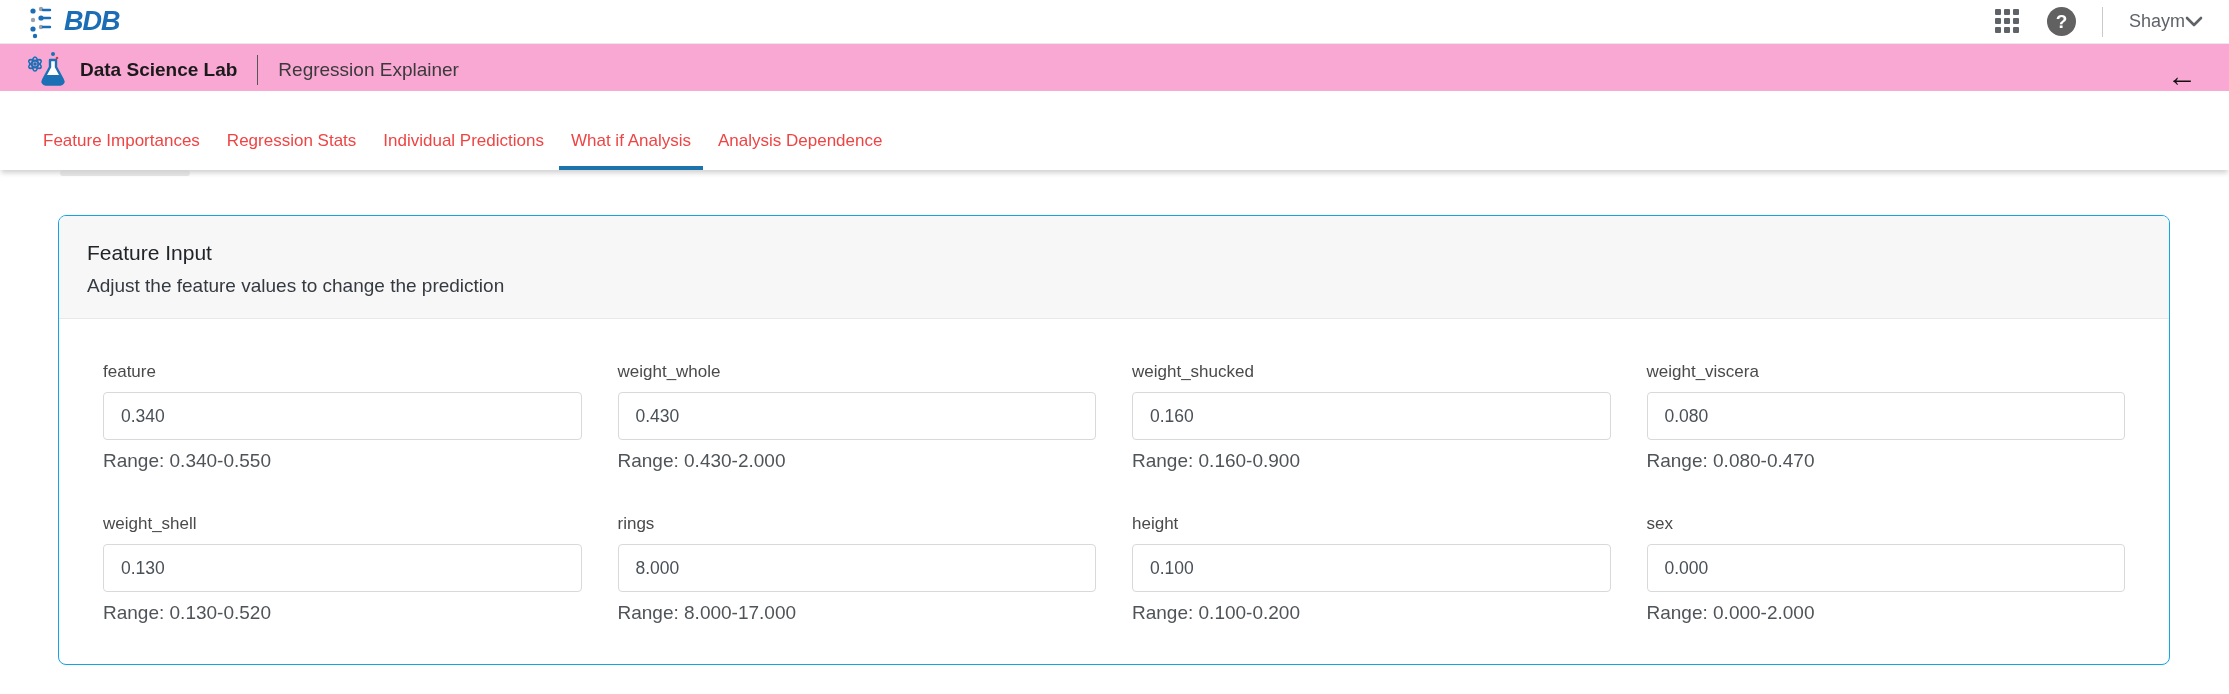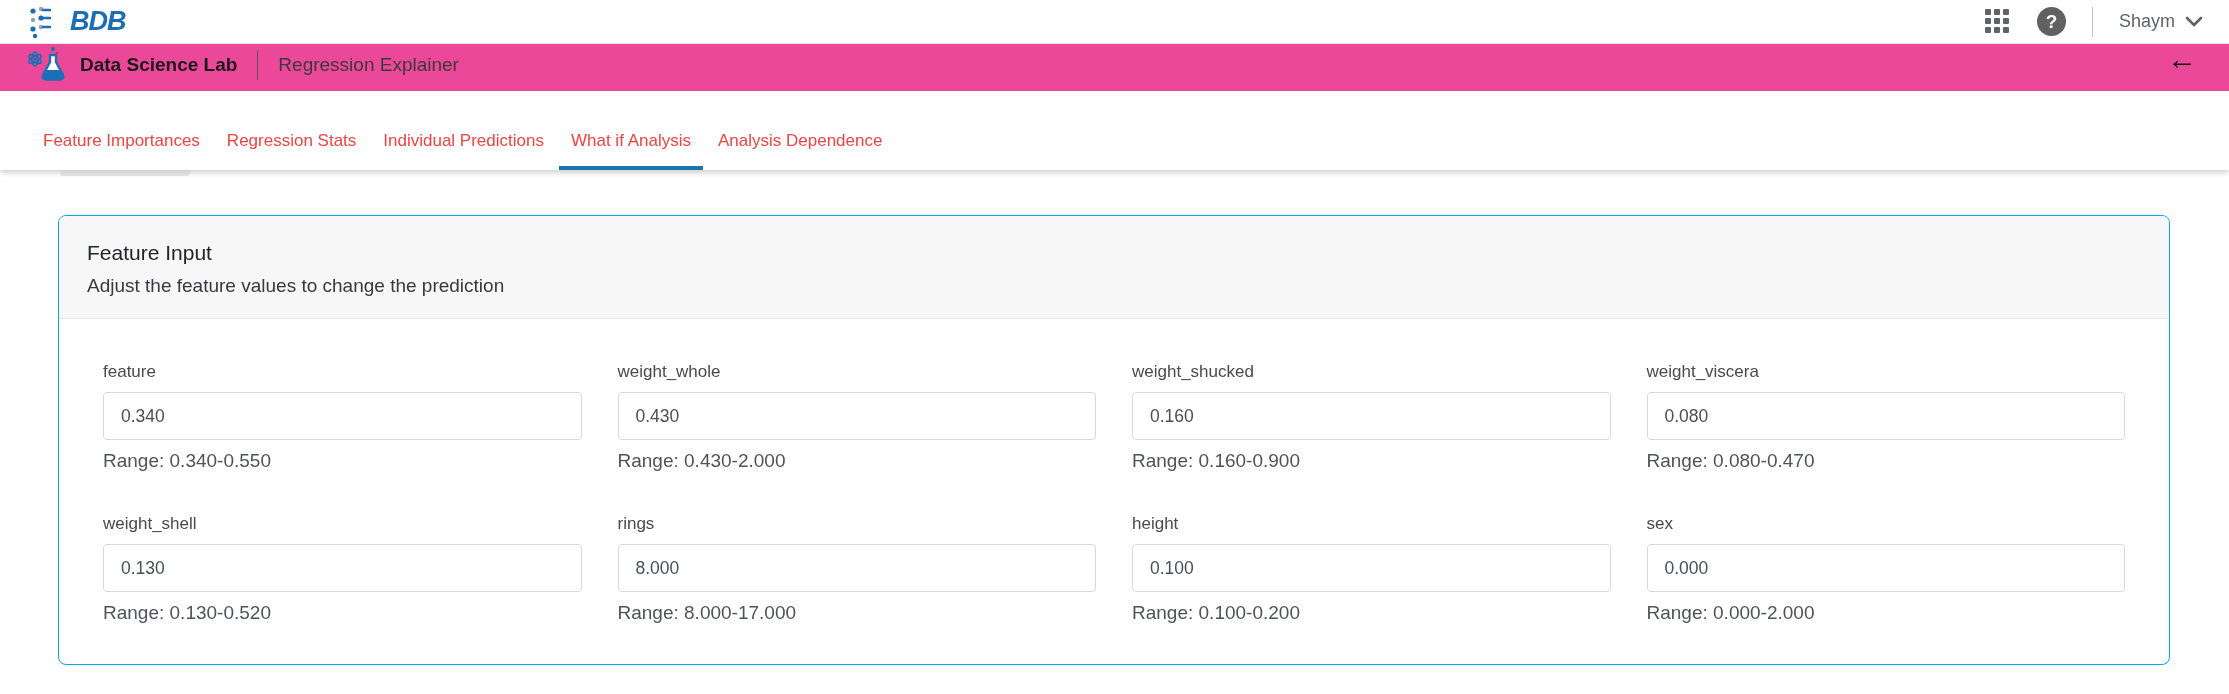--- a/index.html
+++ b/index.html
@@ -2,34 +2,34 @@
 <html><head>
 <meta charset="utf-8">
 <style>
   * { margin:0; padding:0; box-sizing:border-box; }
   html,body { width:2229px; height:694px; background:#fff; overflow:hidden;
               font-family:"Liberation Sans", sans-serif; color:#212529; }
 
   
   .topbar { height:44px; display:flex; align-items:center; justify-content:space-between;
             padding:0 26px 0 28px; border-bottom:1px solid #e9e9e9; background:#fff; }
-  .logo { display:flex; align-items:center; gap:16px; cursor:pointer; }
+  .logo { display:flex; align-items:center; gap:10px; cursor:pointer; }
   .logo-text { font-size:27px; font-weight:800; font-style:italic; color:#1b6db5; letter-spacing:-1px; }
   .topbar-right { display:flex; align-items:center; gap:26px; }
   .grid-icon { width:26px; height:26px; display:grid; grid-template-columns:repeat(3,6px);
                grid-template-rows:repeat(3,6px); gap:3px; cursor:pointer; }
   .grid-icon span { background:#5f6368; border-radius:1px; }
   .help-icon { width:29px; height:29px; border-radius:50%; background:#616161; color:#fff;
                font-size:19px; font-weight:700; display:flex; align-items:center; justify-content:center; cursor:pointer; }
   .topbar-divider { width:1px; height:30px; background:#c9c9c9; }
-  .user-menu { display:flex; align-items:center; gap:10px; cursor:pointer; }
+  .user-menu { display:flex; align-items:center; cursor:pointer; }
   .user-name { font-size:18px; color:#5f6368; }
 
   
-  .app-header { height:47px; display:flex; align-items:flex-start; justify-content:space-between; padding:0 26px; background:#ec4899; }
+  .app-header { height:47px; display:flex; align-items:flex-end; justify-content:space-between; padding:0 26px; background:#f9a8d4; }
   .app-header-left { display:flex; align-items:center; gap:12px; }
   .app-name { font-size:19px; font-weight:700; color:#1a1a1a; }
   .header-sep { width:1px; height:30px; background:#555; margin:0 8px; }
   .page-title { font-size:19px; color:#3a3a3a; }
   .back-arrow { font-size:30px; line-height:1; color:#111; cursor:pointer; padding:0 6px; }
 
   
   .header-block { position:relative; box-shadow:0 4px 5px -1px rgba(0,0,0,0.18); background:#fff; }
   .tabs { height:79px; display:flex; align-items:flex-end; padding:0 0 0 31px; background:#fff; }
   .tab { font-size:17px; color:#ef4444; padding:0 12px 15px 12px; margin-right:3px;

